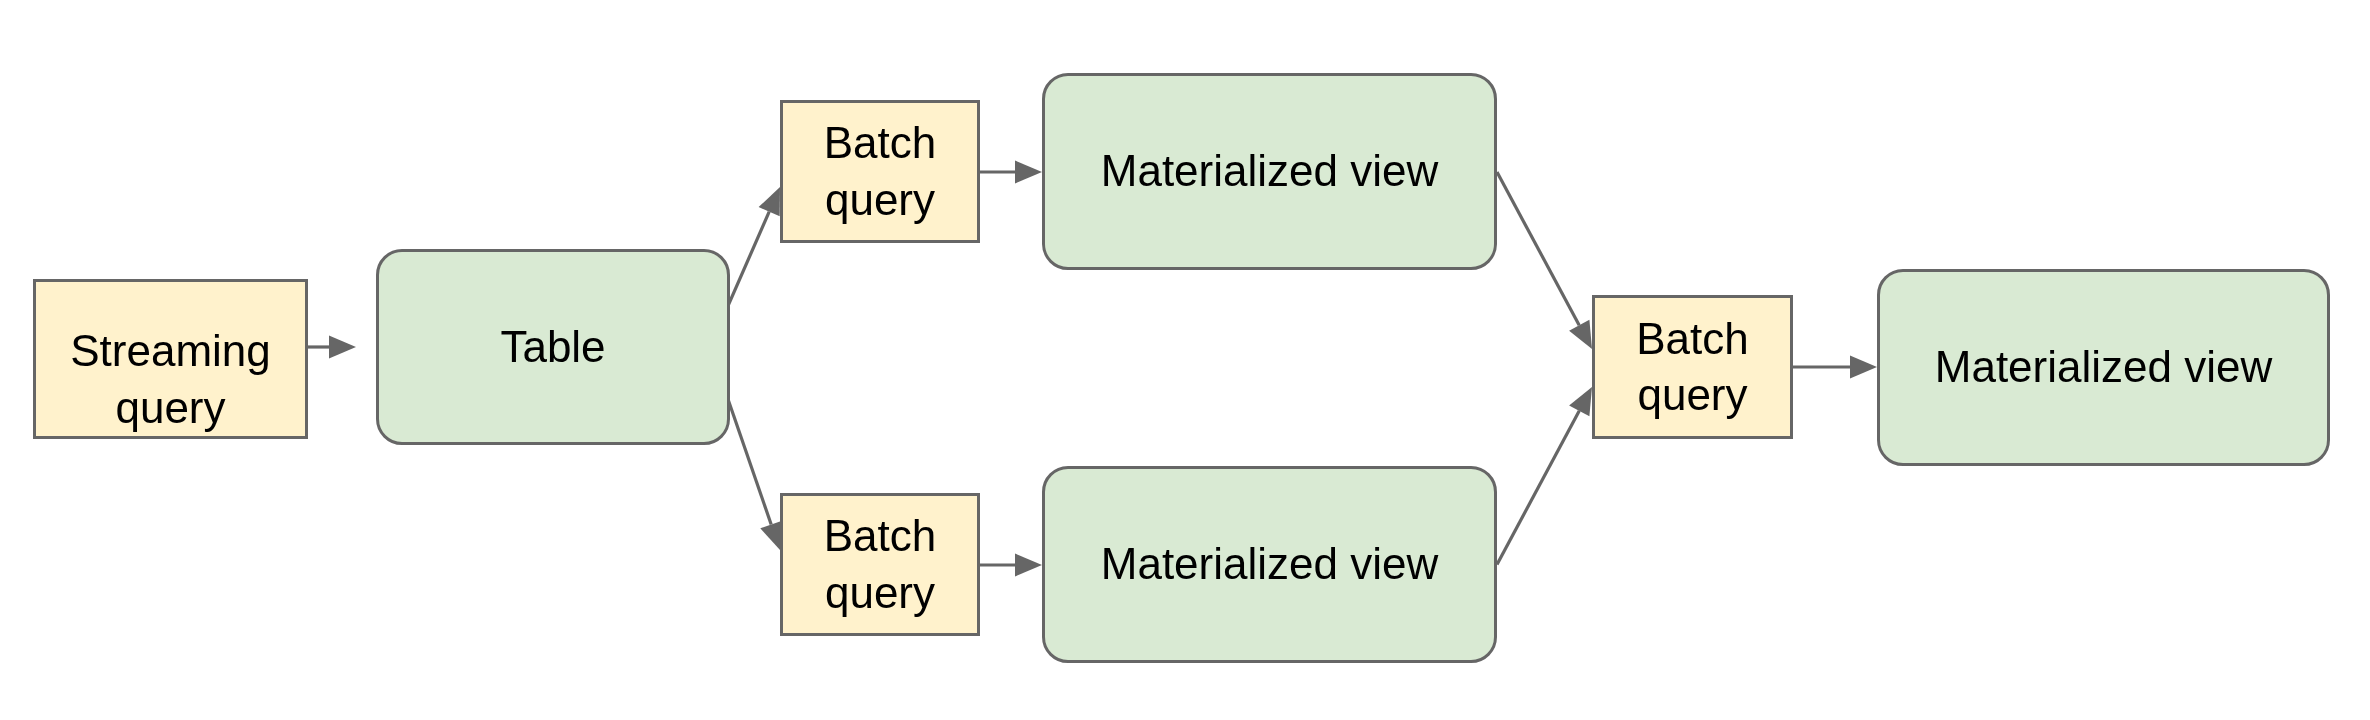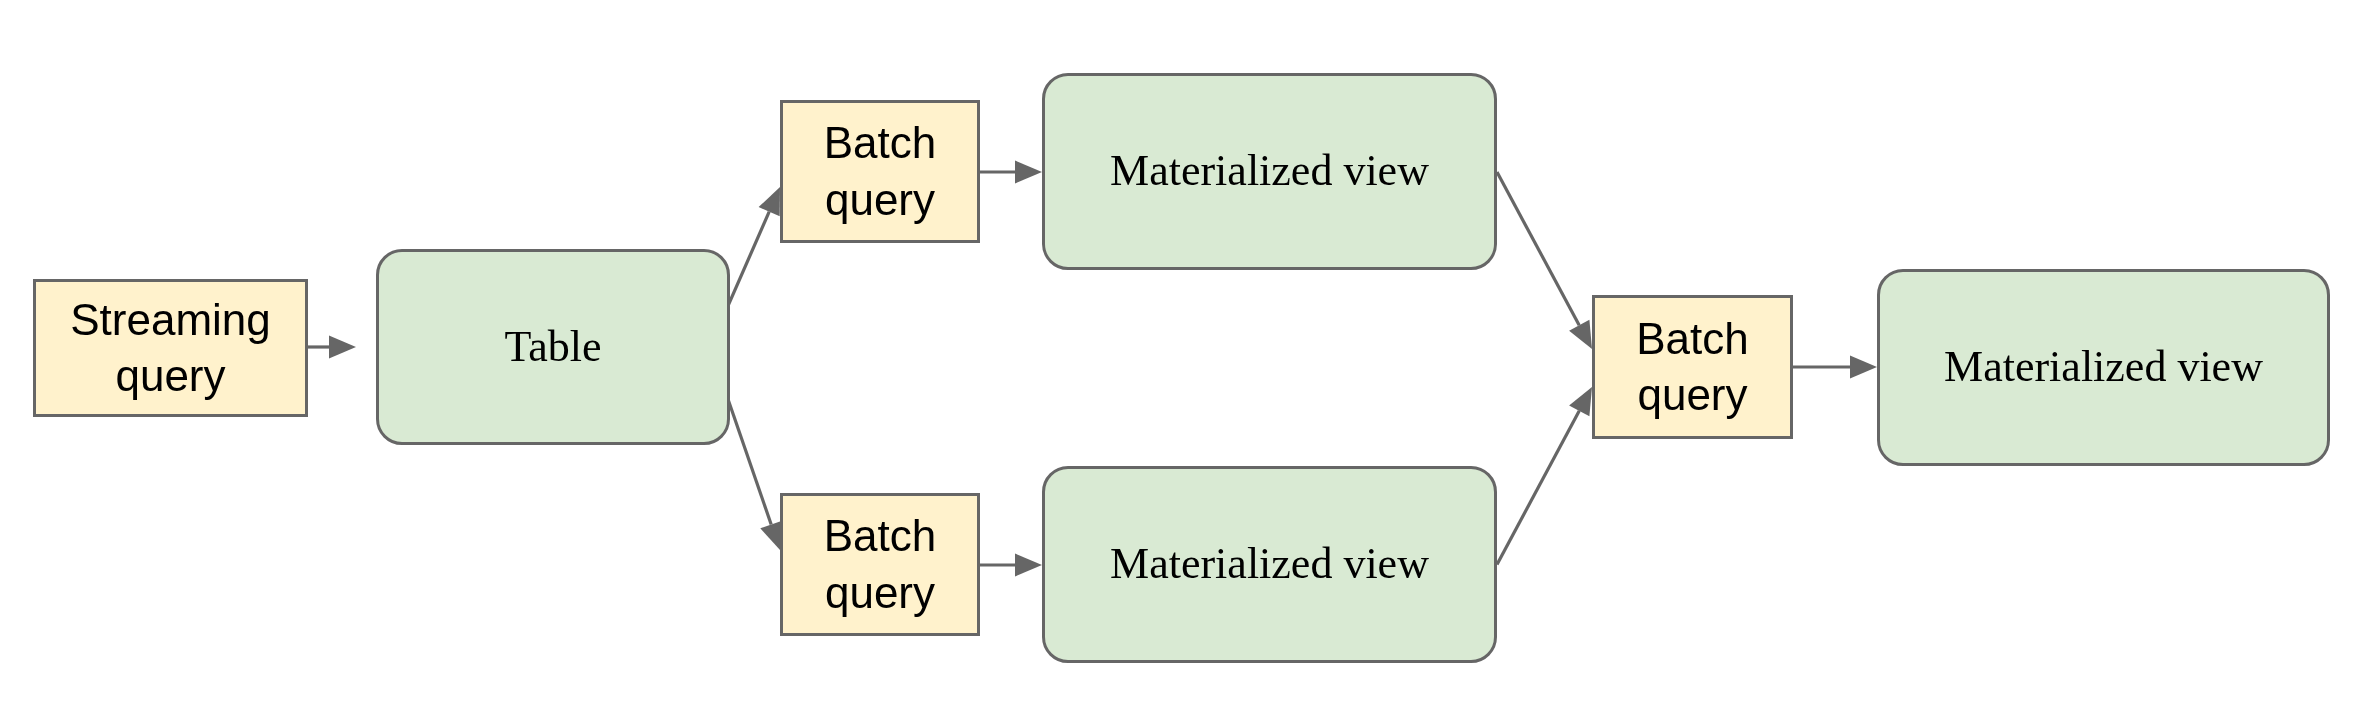--- a/index.html
+++ b/index.html
@@ -44,21 +44,20 @@
     font-size: 44px;
     line-height: 1.28;
   }
   .node.query {
     background: var(--query_fill, #fff2cc);
     border-radius: 0;
   }
   .node.artifact {
     background: var(--artifact_fill, #d9ead3);
     border-radius: 26px;
-    font-family: Liberation Serif, serif;
   }
   .node .label {
     display: inline-block;
     padding: 0 6px;
   }
 </style>
 </head>
 <body>
 
 <div id="canvas">
@@ -91,21 +90,21 @@
     <g>
       <line class="edge-line" x1="1497" y1="564.5" x2="1579.3" y2="410.8"></line>
       <polygon class="edge-head" points="1592,387 1589.4,416.2 1569.1,405.4"></polygon>
     </g>
     <g>
       <line class="edge-line" x1="1793" y1="367" x2="1853" y2="367"></line>
       <polygon class="edge-head" points="1877,367 1850,355.5 1850,378.5"></polygon>
     </g>
   </svg>
 
-  <div class="node query" style="left:33px; top:279px; width:275px; height:138px;">
+  <div class="node query" style="left:33px; top:279px; width:275px; height:160px;align-items:flex-end;">
     <span class="label">Streaming query</span>
   </div>
 
   <div class="node artifact" style="left:356px; top:249px; width:354px; height:196px;margin-left:20px;">
     <span class="label">Table</span>
   </div>
 
   <div class="node query" style="left:780px; top:100px; width:200px; height:143px;">
     <span class="label">Batch query</span>
   </div>

